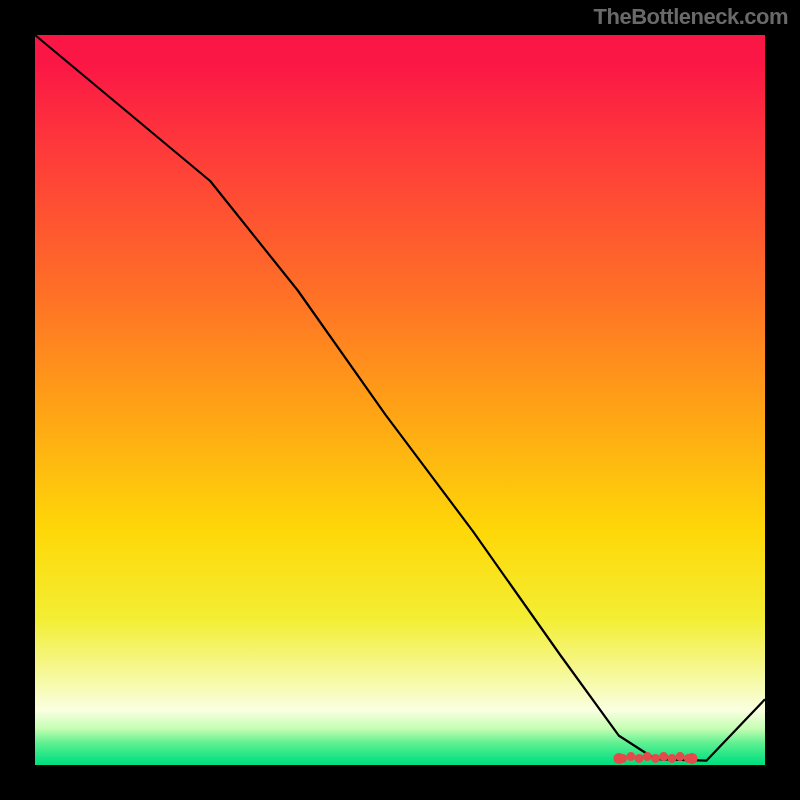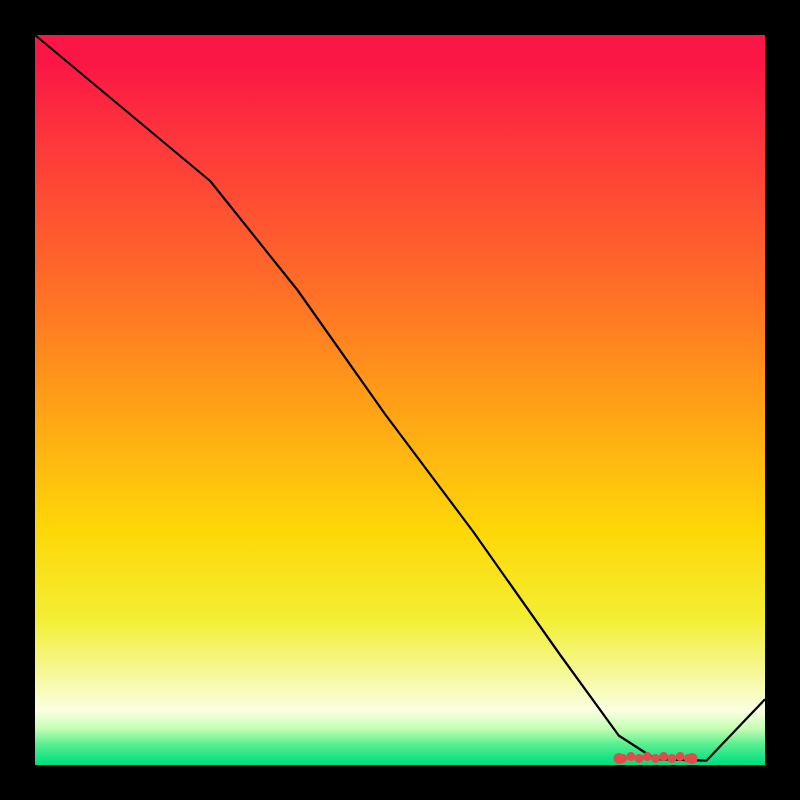--- a/index.html
+++ b/index.html
@@ -56,20 +56,21 @@
   top: 0;
   width: 730px;
   height: 730px;
   overflow: visible;
 }
 </style>
 </head>
 <body>
 
 <div class="frame">
+  <div class="attribution">TheBottleneck.com</div>
 
   <div class="plot">
     <svg class="curve" viewBox="0 0 730 730" preserveAspectRatio="none">
       <path fill="none" stroke="#000" stroke-width="2.2" stroke-linejoin="round" d="M0.0 0.0 L87.6 73.0 L175.2 146.0 L262.8 255.5 L350.4 379.6 L438.0 496.4 L525.6 620.5 L584.0 700.8 L620.5 724.2 L671.6 725.6 L730.0 664.3"></path>
     </svg>
     <svg class="markers" viewBox="0 0 730 730" preserveAspectRatio="none">
       <g id="marker-group">
           <circle cx="587.7" cy="723.4" r="4.5" fill="#e24b4a"></circle>
           <circle cx="595.9" cy="721.6" r="4.5" fill="#e24b4a"></circle>
           <circle cx="604.1" cy="723.4" r="4.5" fill="#e24b4a"></circle>

